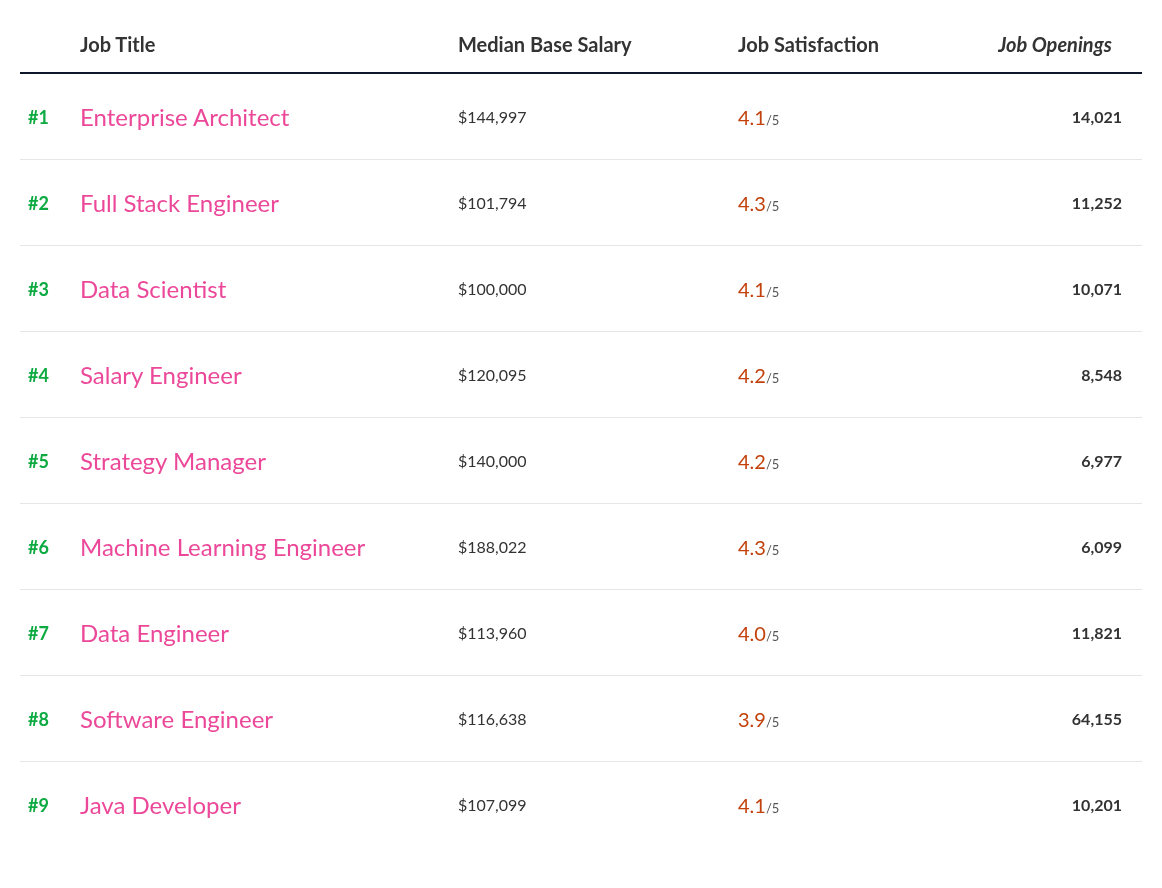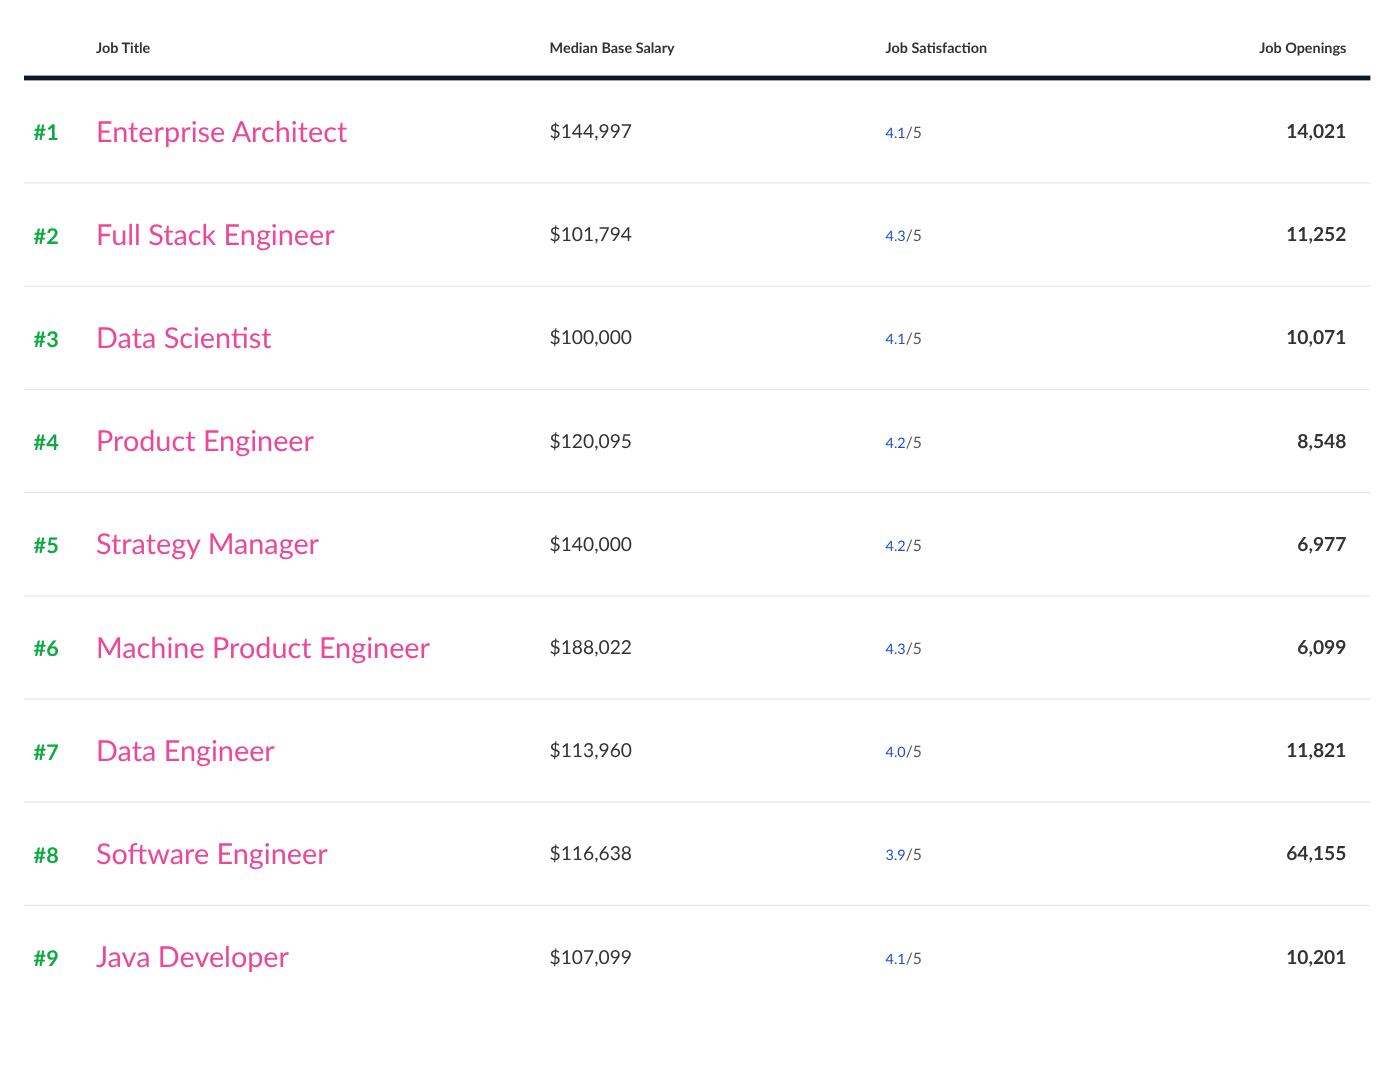--- a/index.html
+++ b/index.html
@@ -14,41 +14,42 @@
       width: 1162px;
       padding: 20px;
     }
     .table {
       width: 100%;
       border-collapse: collapse;
     }
     .header-row th {
       text-align: left;
       font-weight: 700;
-      font-size: 12px;
+      font-size: 20px;
       color: #333;
       padding: 12px 8px 16px 8px;
-      border-bottom: 4px solid #0f172a;
+      border-bottom: 2px solid #0f172a;
     }
     .header-row th.col-rank {
       width: 60px;
     }
     .header-row th.col-title {
       width: 370px;
       padding-left: 0;
     }
     .header-row th.col-salary {
       width: 280px;
     }
     .header-row th.col-satisfaction {
       width: 250px;
     }
     .header-row th.col-openings {
-      text-align: right;
+      text-align: center;
       padding-right: 20px;
+      font-style: italic;
     }
     tbody tr {
       border-bottom: 1px solid #e6e6e6;
     }
     tbody tr:last-child {
       border-bottom: none;
     }
     tbody td {
       padding: 28px 8px;
       font-size: 16px;
@@ -65,22 +66,22 @@
       padding-left: 0;
     }
     td.cell-title a {
       color: #ec4899;
       text-decoration: none;
       font-size: 24px;
       font-weight: 400;
       text-align: center;
     }
     .satisfaction-main {
-      font-size: 12px;
-      color: #1d4ed8;
+      font-size: 20px;
+      color: #c2410c;
     }
     .satisfaction-sub {
       font-size: 13px;
       color: #555;
     }
     td.cell-openings {
       text-align: right;
       padding-right: 20px;
       font-weight: bold;
     }
@@ -115,35 +116,35 @@
       </tr>
       <tr>
         <td class="cell-rank">#3</td>
         <td class="cell-title"><a href="#">Data Scientist</a></td>
         <td>$100,000</td>
         <td><span class="satisfaction-main">4.1</span><span class="satisfaction-sub">/5</span></td>
         <td class="cell-openings">10,071</td>
       </tr>
       <tr>
         <td class="cell-rank">#4</td>
-        <td class="cell-title"><a href="#">Product Engineer</a></td>
+        <td class="cell-title"><a href="#">Salary Engineer</a></td>
         <td>$120,095</td>
         <td><span class="satisfaction-main">4.2</span><span class="satisfaction-sub">/5</span></td>
         <td class="cell-openings">8,548</td>
       </tr>
       <tr>
         <td class="cell-rank">#5</td>
         <td class="cell-title"><a href="#">Strategy Manager</a></td>
         <td>$140,000</td>
         <td><span class="satisfaction-main">4.2</span><span class="satisfaction-sub">/5</span></td>
         <td class="cell-openings">6,977</td>
       </tr>
       <tr>
         <td class="cell-rank">#6</td>
-        <td class="cell-title"><a href="#">Machine Product Engineer</a></td>
+        <td class="cell-title"><a href="#">Machine Learning Engineer</a></td>
         <td>$188,022</td>
         <td><span class="satisfaction-main">4.3</span><span class="satisfaction-sub">/5</span></td>
         <td class="cell-openings">6,099</td>
       </tr>
       <tr>
         <td class="cell-rank">#7</td>
         <td class="cell-title"><a href="#">Data Engineer</a></td>
         <td>$113,960</td>
         <td><span class="satisfaction-main">4.0</span><span class="satisfaction-sub">/5</span></td>
         <td class="cell-openings">11,821</td>

